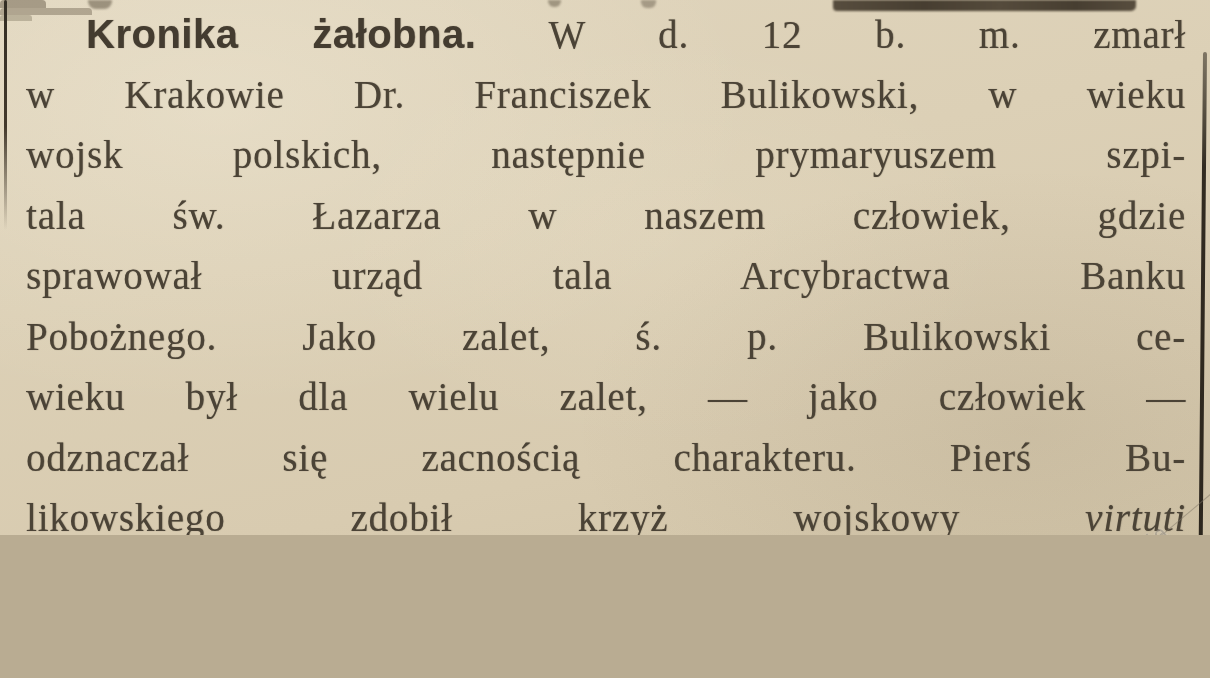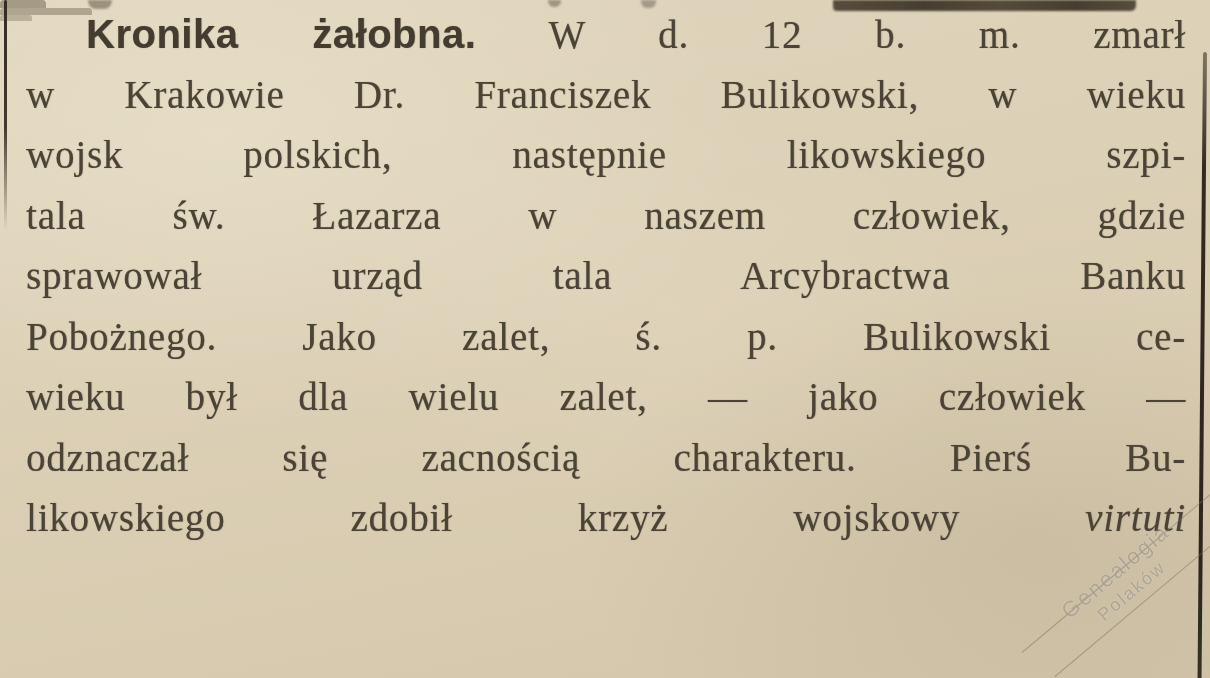--- a/index.html
+++ b/index.html
@@ -1,18 +1,18 @@
 <!DOCTYPE html>
 <html><head>
 <meta charset="utf-8">
 <style>
   html,body{margin:0;padding:0;background:#b9ac92;}
   .scan{
     position:relative;
-    width:1210px;height:678px;
+    width:1210px;height:535px;
     overflow:hidden;
     background:
       radial-gradient(ellipse 900px 500px at 18% 20%, rgba(255,250,235,0.25), rgba(0,0,0,0) 60%),
       radial-gradient(ellipse 700px 400px at 85% 80%, rgba(120,104,78,0.12), rgba(0,0,0,0) 65%),
       radial-gradient(ellipse 500px 300px at 55% 45%, rgba(255,248,230,0.10), rgba(0,0,0,0) 70%),
       linear-gradient(168deg, #e0d5bd 0%, #dcd0b6 40%, #d8cbb0 75%, #d2c5a9 100%);
     font-family:"Liberation Serif","DejaVu Serif",serif;
   }
   
   .rule-left{
@@ -88,21 +88,21 @@
   <div class="rule-right"></div>
 
   <div class="frag frag-a"></div>
   <div class="frag frag-b"></div>
   <div class="frag frag-c"></div>
   <div class="frag frag-d"></div>
 
   <div class="textblock">
     <div class="line line-indent"><span class="lead">Kronika żałobna.</span> <span>W d. 12 b. m. zmarł</span></div>
     <div class="line"><span>w Krakowie Dr. Franciszek Bulikowski, w wieku</span></div>
-    <div class="line"><span>wojsk polskich, następnie likowskiego szpi-</span></div>
+    <div class="line"><span>wojsk polskich, następnie prymaryuszem szpi-</span></div>
     <div class="line"><span>tala św. Łazarza w naszem człowiek, gdzie</span></div>
     <div class="line"><span>sprawował urząd tala Arcybractwa Banku</span></div>
     <div class="line"><span>Pobożnego. Jako zalet, ś. p. Bulikowski ce-</span></div>
     <div class="line"><span>wieku był dla wielu zalet, — jako człowiek —</span></div>
     <div class="line"><span>odznaczał się zacnością charakteru. Pierś Bu-</span></div>
     <div class="line"><span>likowskiego zdobił krzyż wojskowy</span> <span class="it">virtuti</span></div>
   </div>
 
   <div class="wm-line wm-line-1"></div>
   <div class="wm-line wm-line-2"></div>

